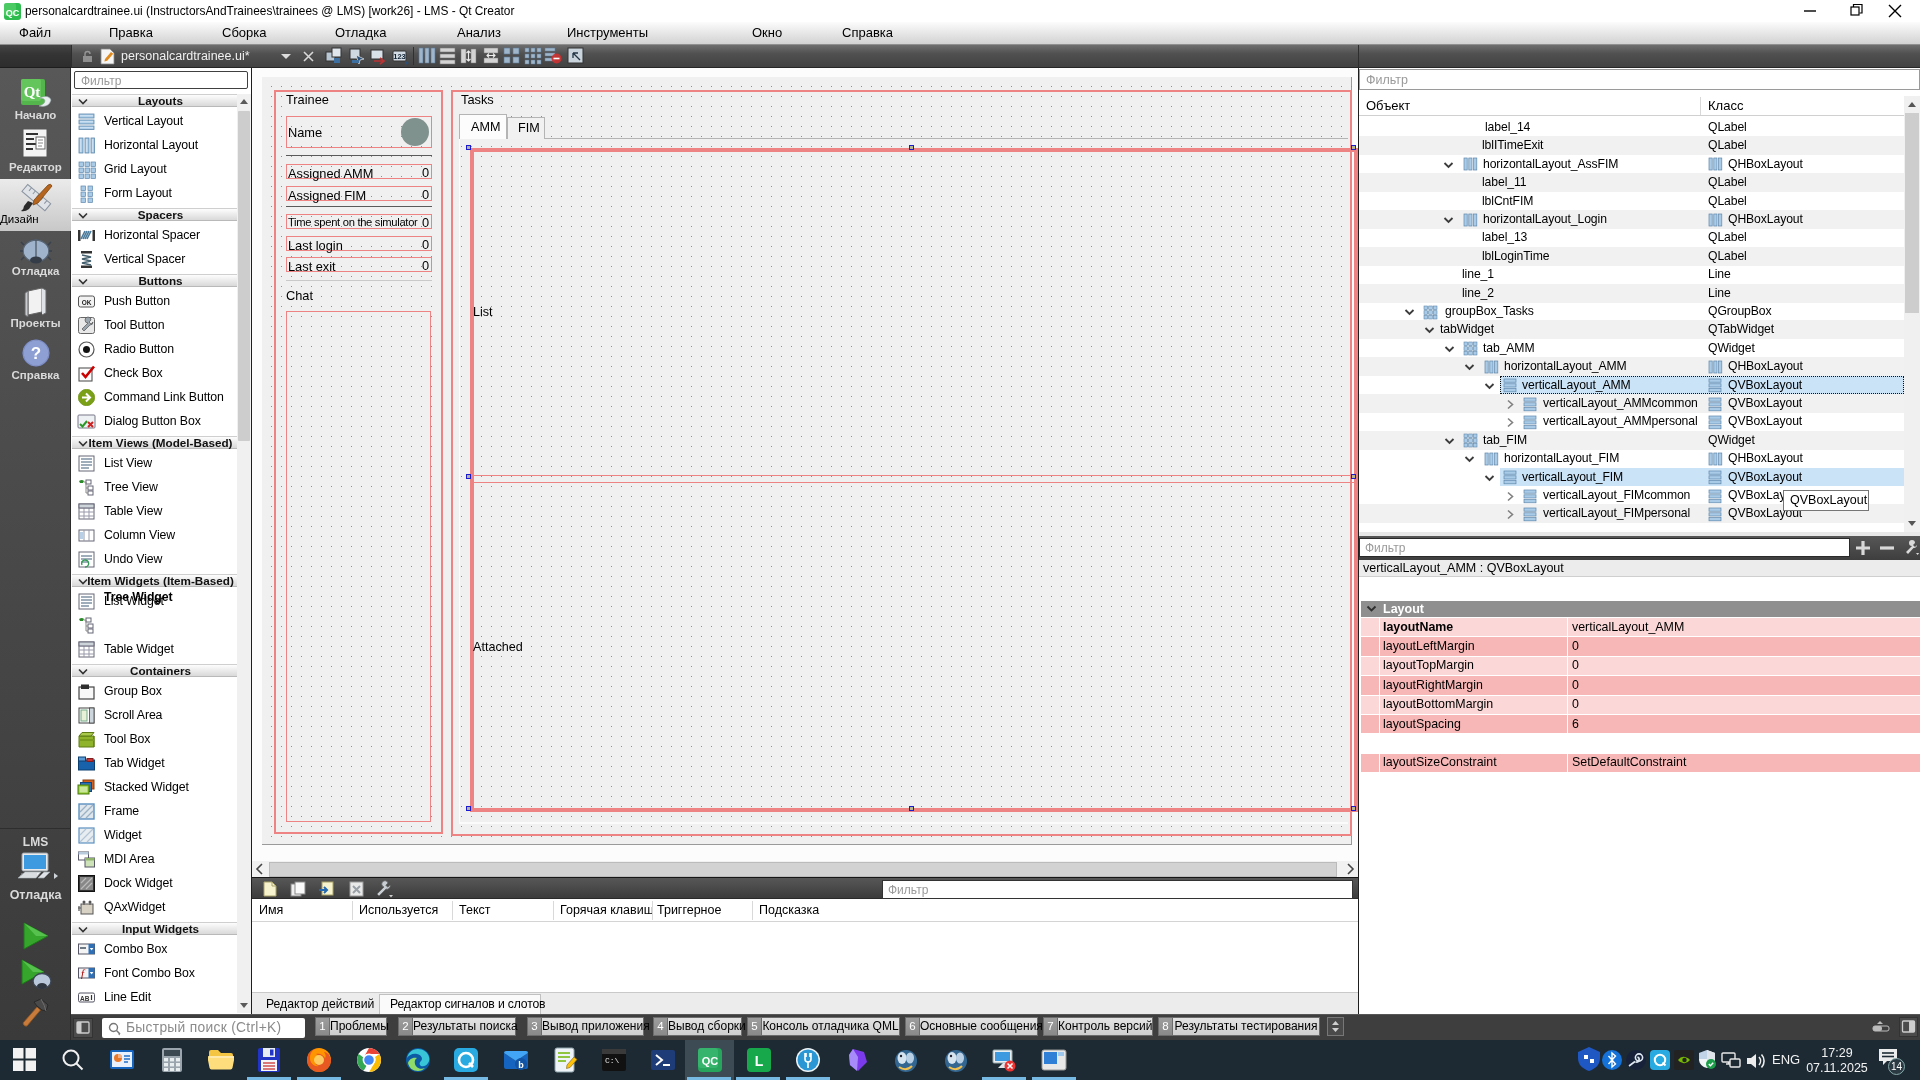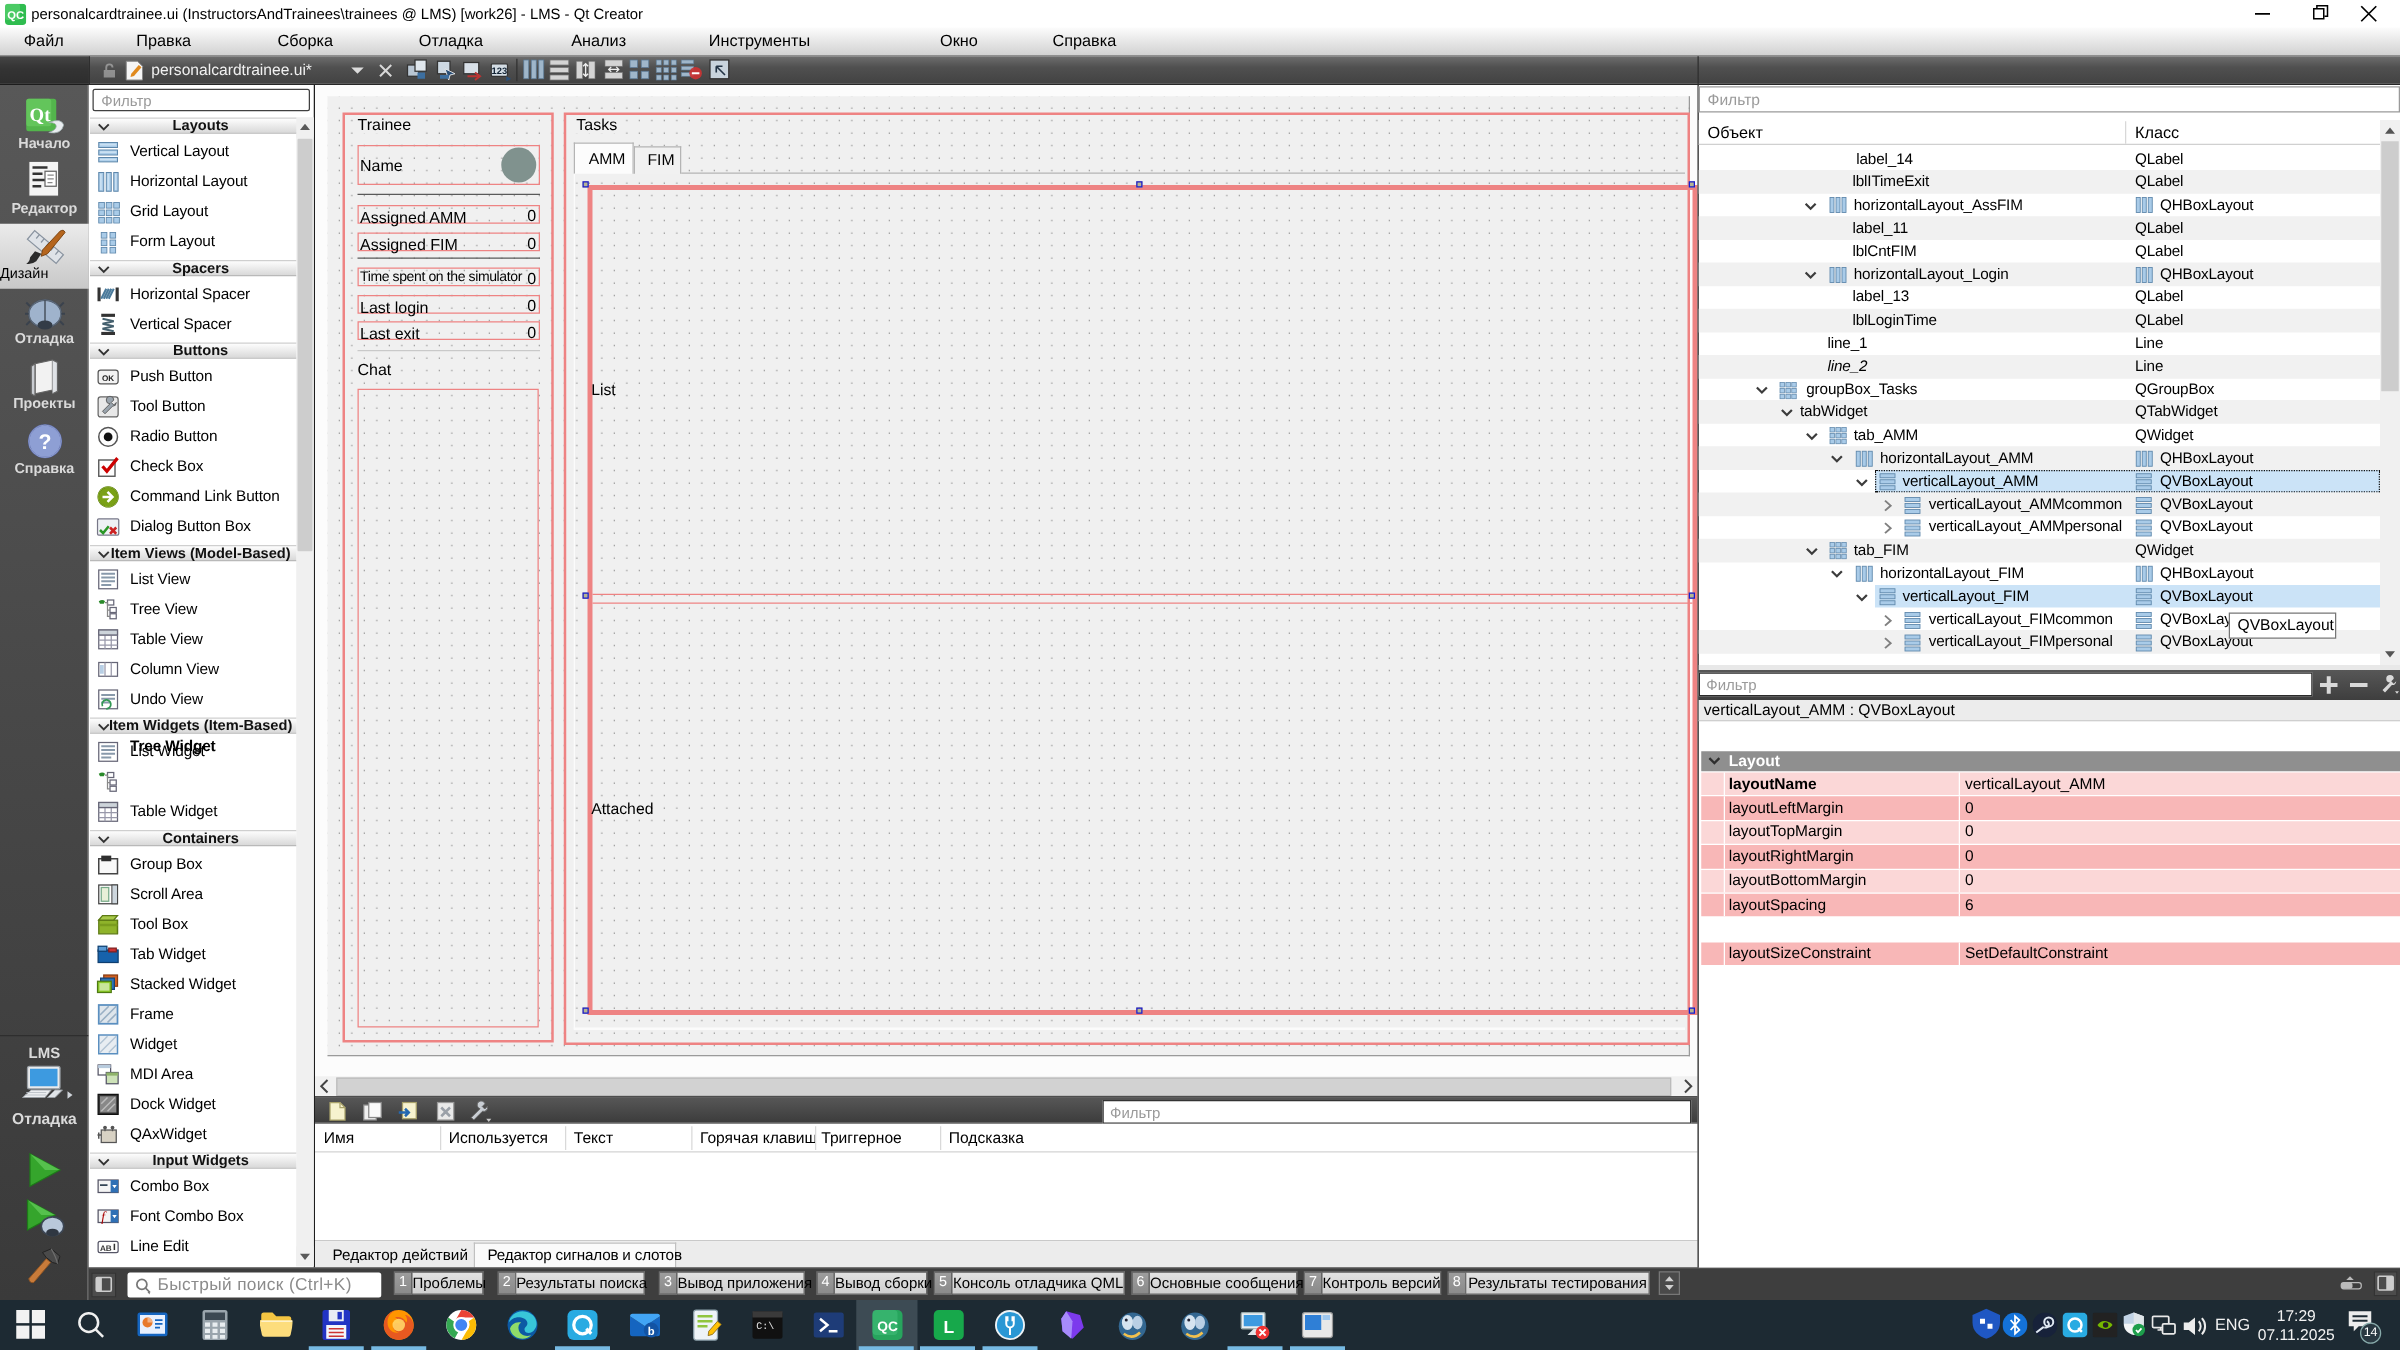--- a/index.html
+++ b/index.html
@@ -872,21 +872,21 @@
 </div>
 <div class="trow" style="top:246.79999999999998px;background:#f1f1f1;">
 <div class="abs" style="left:123px;top:2px;">lblLoginTime</div>
 <div class="abs" style="left:349px;top:2px;">QLabel</div>
 </div>
 <div class="trow" style="top:265.2px;">
 <div class="abs" style="left:103px;top:2px;">line_1</div>
 <div class="abs" style="left:349px;top:2px;">Line</div>
 </div>
 <div class="trow" style="top:283.6px;background:#f1f1f1;">
-<div class="abs" style="left:103px;top:2px;font-style:italic;">line_2</div>
+<div class="abs" style="left:103px;top:2px;">line_2</div>
 <div class="abs" style="left:349px;top:2px;">Line</div>
 </div>
 <div class="trow" style="top:302.0px;">
 <svg class="abs" style="left:45px;top:6px" width="11" height="9">
         <path d="M1.5 2 l4 4 4 -4" stroke="#3c3c3c" stroke-width="1.8" fill="none"></path>
       </svg>
 <svg class="abs" style="left:64px;top:2.5px" width="15" height="15">
         <rect x="1" y="1" width="3.6" height="3.6" fill="#a9cbe8" stroke="#5e87ab" stroke-width="0.6"></rect>
         <rect x="1" y="5.7" width="3.6" height="3.6" fill="#a9cbe8" stroke="#5e87ab" stroke-width="0.6"></rect>
         <rect x="1" y="10.4" width="3.6" height="3.6" fill="#a9cbe8" stroke="#5e87ab" stroke-width="0.6"></rect>

